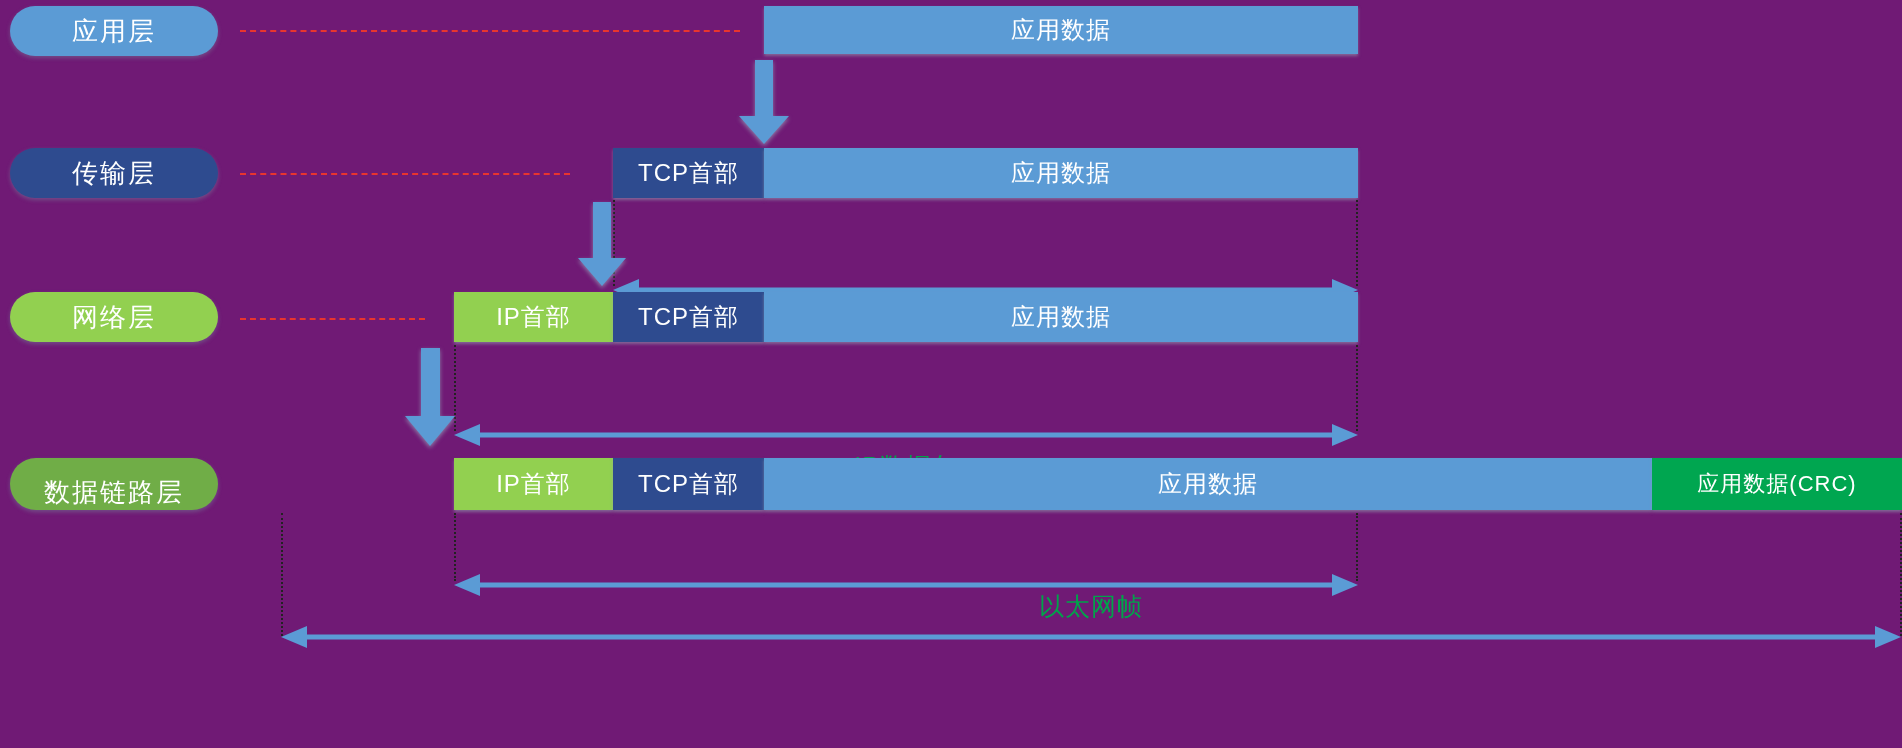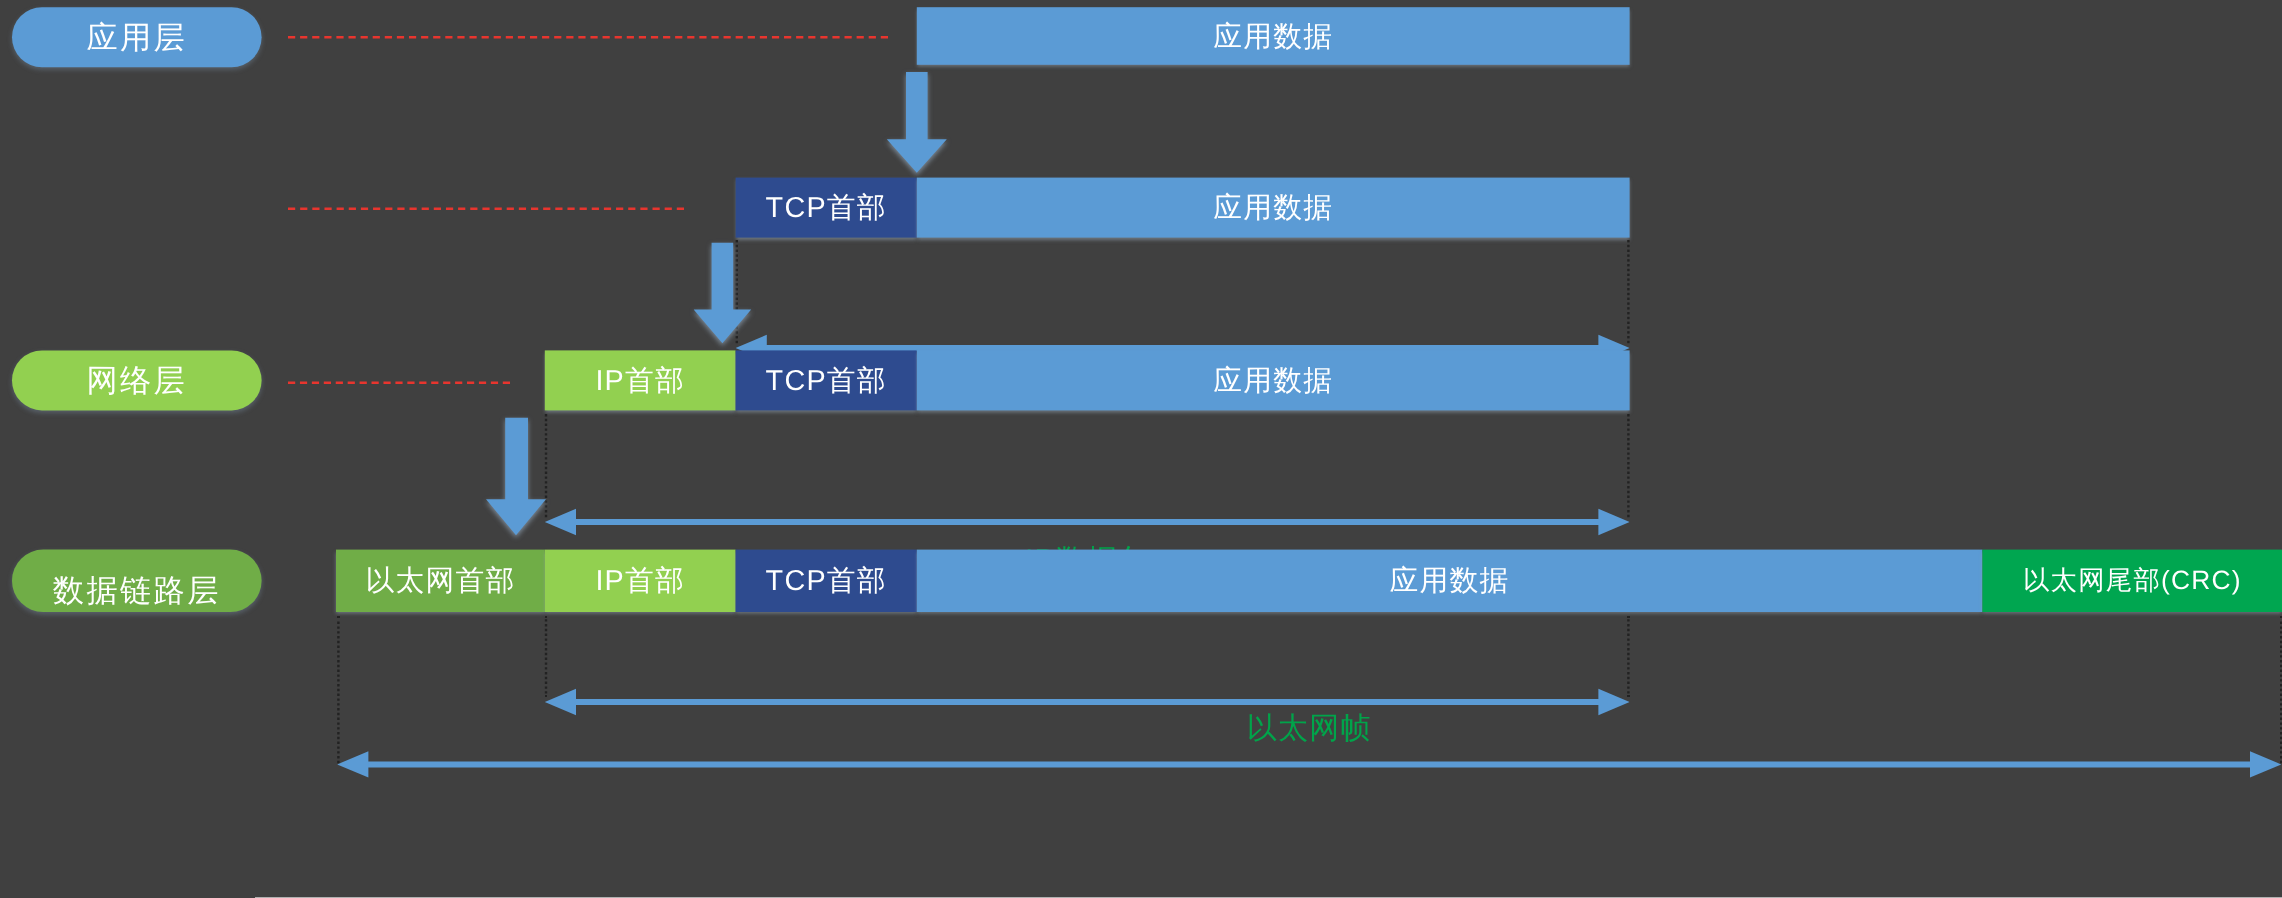--- a/index.html
+++ b/index.html
@@ -8,21 +8,21 @@
     background: #ffffff;
   }
   body {
     font-family: "Liberation Sans", "DejaVu Sans", sans-serif;
   }
   #stage {
     position: relative;
     width: 1902px;
     height: 748px;
     overflow: hidden;
-    background: #404040;
+    background: #701a75;
   }
 
   
   .pill {
     position: absolute;
     display: flex;
     align-items: center;
     justify-content: center;
     border-radius: 26px;
     color: #ffffff;
@@ -85,20 +85,23 @@
 </style>
 </head>
 <body>
 
 <div id="stage">
 
   <div class="pill" style="left:10px; top:6px; width:208px; height:50px; background:#5b9bd5;">
     <span>应用层</span>
   </div>
 
+  <div class="pill" style="left:10px; top:148px; width:208px; height:50px; background:#2e4b8f;">
+    <span>传输层</span>
+  </div>
 
   <div class="pill" style="left:10px; top:292px; width:208px; height:50px; background:#92d050;align-items:center;">
     <span>网络层</span>
   </div>
 
   <div class="pill" style="left:10px; top:458px; width:208px; height:52px; background:#70ad47;align-items:flex-end;">
     <span>数据链路层</span>
   </div>
 
   <div class="redline" style="left:240px; top:30px; width:500px;"></div>
@@ -151,34 +154,31 @@
     <polygon points="16,0 35,0 35,68 50,68 25,98 0,68 16,68" fill="#5b9bd5"></polygon>
   </svg>
 
   <svg class="measure" style="left:454px; top:420px;" width="904" height="30" viewBox="0 0 904 30">
     <line x1="22" y1="15" x2="882" y2="15" stroke="#5b9bd5" stroke-width="5"></line>
     <polygon points="0,15 26,4 26,26" fill="#5b9bd5"></polygon>
     <polygon points="904,15 878,4 878,26" fill="#5b9bd5"></polygon>
   </svg>
   <div class="caption" style="left:454px; top:450px; width:904px;">IP数据包</div>
 
-  <div class="field" style="left:280px; top:458px; width:174px; height:52px; background:#70ad47;">
-    <span>以太网首部</span>
-  </div>
   <div class="field" style="left:454px; top:458px; width:159px; height:52px; background:#92d050;">
     <span>IP首部</span>
   </div>
   <div class="field" style="left:613px; top:458px; width:151px; height:52px; background:#2e4b8f;">
     <span>TCP首部</span>
   </div>
   <div class="field" style="left:764px; top:458px; width:888px; height:52px; background:#5b9bd5;">
     <span>应用数据</span>
   </div>
   <div class="field small" style="left:1652px; top:458px; width:250px; height:52px; background:#00a650;">
-    <span>以太网尾部(CRC)</span>
+    <span>应用数据(CRC)</span>
   </div>
 
   <div class="vdot" style="left:454px; top:513px; height:68px;"></div>
   <div class="vdot" style="left:1356px; top:513px; height:68px;"></div>
 
   <div class="vdot" style="left:281px; top:513px; height:123px;"></div>
   <div class="vdot" style="left:1900px; top:513px; height:123px;"></div>
 
 
   <svg class="measure" style="left:454px; top:570px;" width="904" height="30" viewBox="0 0 904 30">

